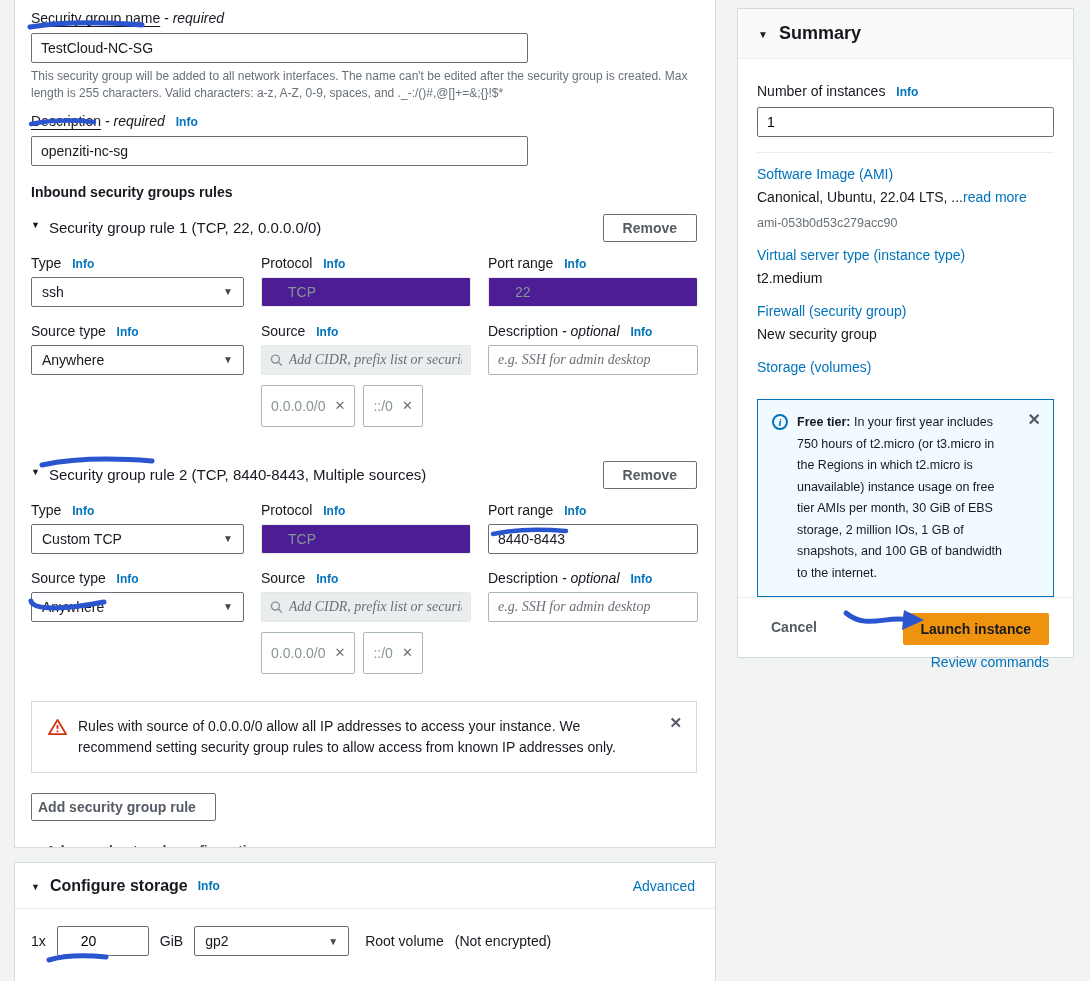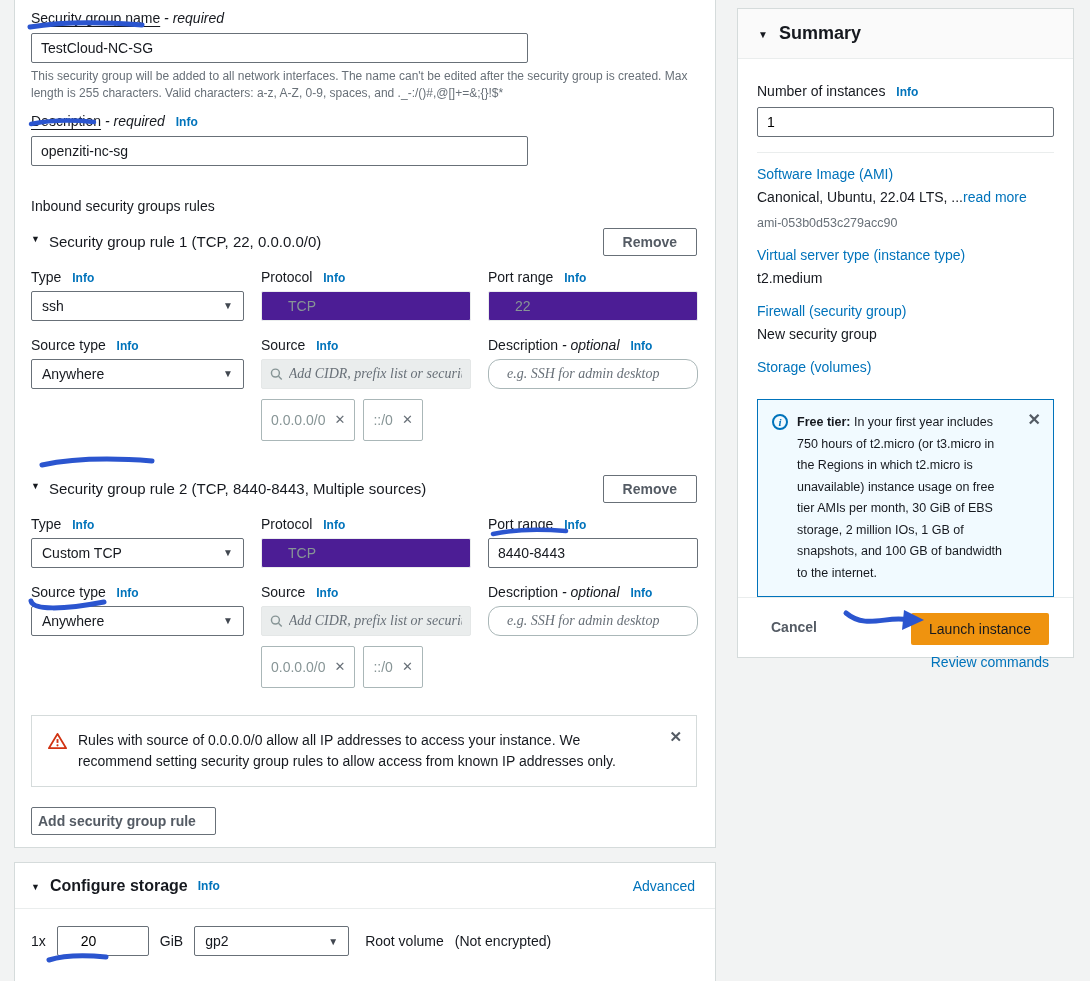--- a/index.html
+++ b/index.html
@@ -15,38 +15,38 @@
 
   
   .card-main { left:14px; top:-2px; width:702px; height:850px; border-top:none; padding:12px 18px 16px 16px; overflow:hidden; }
   .field-label { font-size:14px; margin-bottom:7px; }
   .label-underlined { text-decoration:underline; text-underline-offset:3px; }
   .req { font-style:italic; }
   .info-link { color:#0073bb; font-size:12px; font-weight:700; margin-left:7px; cursor:pointer; }
   .text-input { width:497px; height:30px; border:1px solid #687078; border-radius:2px; padding:0 9px; font-size:14px; color:#16191f; font-family:"Liberation Sans",sans-serif; background:#fff; }
   .help-text { font-size:12px; color:#687078; line-height:1.45; margin-top:5px; width:664px; }
   .desc-block { margin-top:10px; }
-  .inbound-title { font-weight:400; font-size:14px; margin-top:32px; }
+  .inbound-title { font-weight:700; font-size:14px; margin-top:18px; }
 
   .rule-header { display:flex; justify-content:space-between; align-items:center; margin-top:14px; }
   .rule-title { font-size:15px; display:flex; align-items:flex-start; gap:9px; }
   .caret-down { font-size:9px; color:#16191f; transform:translateY(1px); }
   .btn { background:#fff; border:1px solid #687078; border-radius:2px; color:#545b64; font-weight:700; font-size:14px; padding:5px 19px; cursor:pointer; font-family:"Liberation Sans",sans-serif; }
 
   .fields-grid { display:grid; grid-template-columns:213px 210px 210px; column-gap:17px; margin-top:13px; }
   .f-label { font-size:14px; }
   .f-label .opt { font-style:italic; }
   .control { margin-top:6px; height:30px; border-radius:2px; font-size:14px; display:flex; align-items:center; }
   .select { border:1px solid #687078; background:#fff; justify-content:space-between; padding:0 10px; cursor:pointer; }
   .select .sel-caret { font-size:10px; color:#414750; }
   .disabled-box { background:#4c1d95; border:1px solid #eaeded; color:#879596; padding:0 26px; }
   .search-box { background:#eaeded; border:1px solid #e4e7e7; padding:0 8px; gap:6px; }
   .search-box input { border:none; background:transparent; outline:none; width:100%; font-size:14px; font-style:italic; font-family:"Liberation Serif", serif; color:#16191f; }
   .search-box input::placeholder, .italic-input::placeholder { color:#687078; font-style:italic; opacity:1; }
-  .italic-input { border:1px solid #aab7b8; background:#fff; height:30px; margin-top:6px; border-radius:12px; width:100%; padding:0 18px; font-size:14px; font-family:"Liberation Serif", serif; font-style:italic; }
+  .italic-input { border:1px solid #aab7b8; background:#fff; height:30px; margin-top:6px; border-radius:2px; width:100%; padding:0 9px; font-size:14px; font-family:"Liberation Serif", serif; font-style:italic; }
   .plain-input { border:1px solid #687078; background:#fff; height:30px; margin-top:6px; border-radius:2px; width:100%; padding:0 9px; font-size:14px; font-family:"Liberation Sans",sans-serif; color:#16191f; }
   .grid2 { margin-top:16px; }
   .chips-row { grid-column:2; margin-top:10px; display:flex; gap:8px; }
   .chip { display:inline-flex; align-items:center; gap:9px; border:1px solid #aab7b8; border-radius:2px; background:#fff; color:#879596; font-size:14px; padding:12px 9px; }
   .chip .chip-x { color:#687078; font-size:13px; cursor:pointer; }
 
   .warning-box { margin-top:27px; border:1px solid #d5dbdb; padding:14px 16px; display:flex; gap:11px; position:relative; width:666px; }
   .warning-box .w-text { width:570px; line-height:1.5; font-size:14px; }
   .close-x { position:absolute; top:12px; right:14px; color:#545b64; font-size:15px; font-weight:700; cursor:pointer; }
   .add-rule-btn { margin-top:20px;padding-left:6px; }
@@ -73,21 +73,21 @@
   .sum-section { margin-bottom:17px; }
   .sum-section .link { display:inline-block; margin-bottom:7px; }
   .sum-value { font-size:14px; color:#16191f; }
   .sum-sub { font-size:12.5px; color:#687078; margin-top:4px; }
   .free-tier { margin-top:3px; background:#f1faff; border:1px solid #0073bb; padding:12px 12px 12px 14px; display:flex; gap:9px; position:relative; }
   .free-tier .ft-text { font-size:12.5px; line-height:1.72; width:216px; }
   .info-circle { width:16px; height:16px; min-width:16px; border:2px solid #0073bb; border-radius:50%; color:#0073bb; font-size:11px; font-weight:700; display:flex; align-items:center; justify-content:center; font-family:"Liberation Serif",serif; font-style:italic; margin-top:2px; }
   .summary-footer { border-top:1px solid #eaeded; padding:15px 24px 14px 33px; display:flex; justify-content:space-between; align-items:flex-start; }
   .cancel-link { font-weight:700; color:#545b64; cursor:pointer; padding-top:6px; }
   .footer-right { display:flex; flex-direction:column; align-items:flex-end; gap:9px; }
-  .launch-btn { border:none; border-radius:2px; font-weight:400; font-size:14px; color:#16191f; padding:8px 18px; cursor:pointer; font-family:"Liberation Sans",sans-serif; }
+  .launch-btn { border:none; border-radius:2px; font-weight:700; font-size:14px; color:#16191f; padding:8px 18px; cursor:pointer; font-family:"Liberation Sans",sans-serif; }
   .review-link { font-size:14px; }
 
   .annotations { position:absolute; left:0; top:0; width:1090px; height:981px; pointer-events:none; z-index:10; }
 </style>
 </head>
 <body>
 
 <div class="card card-main">
 
   <div class="field-label">

